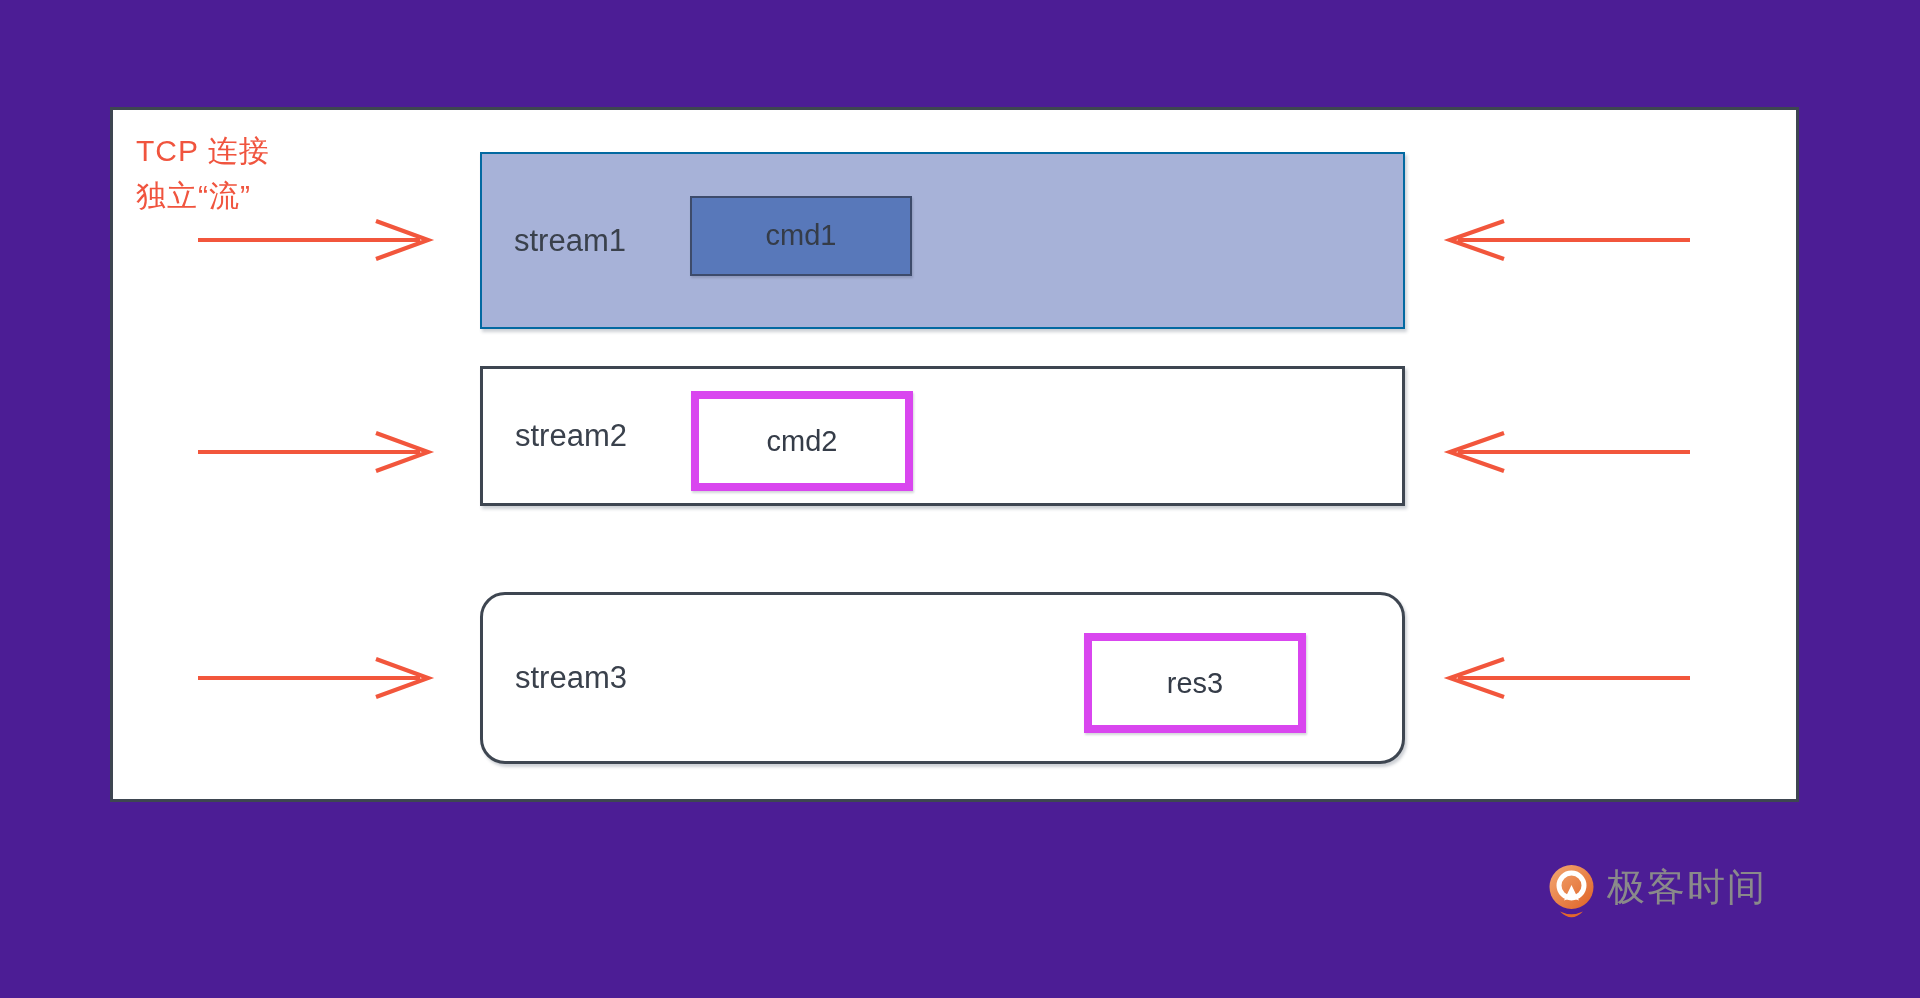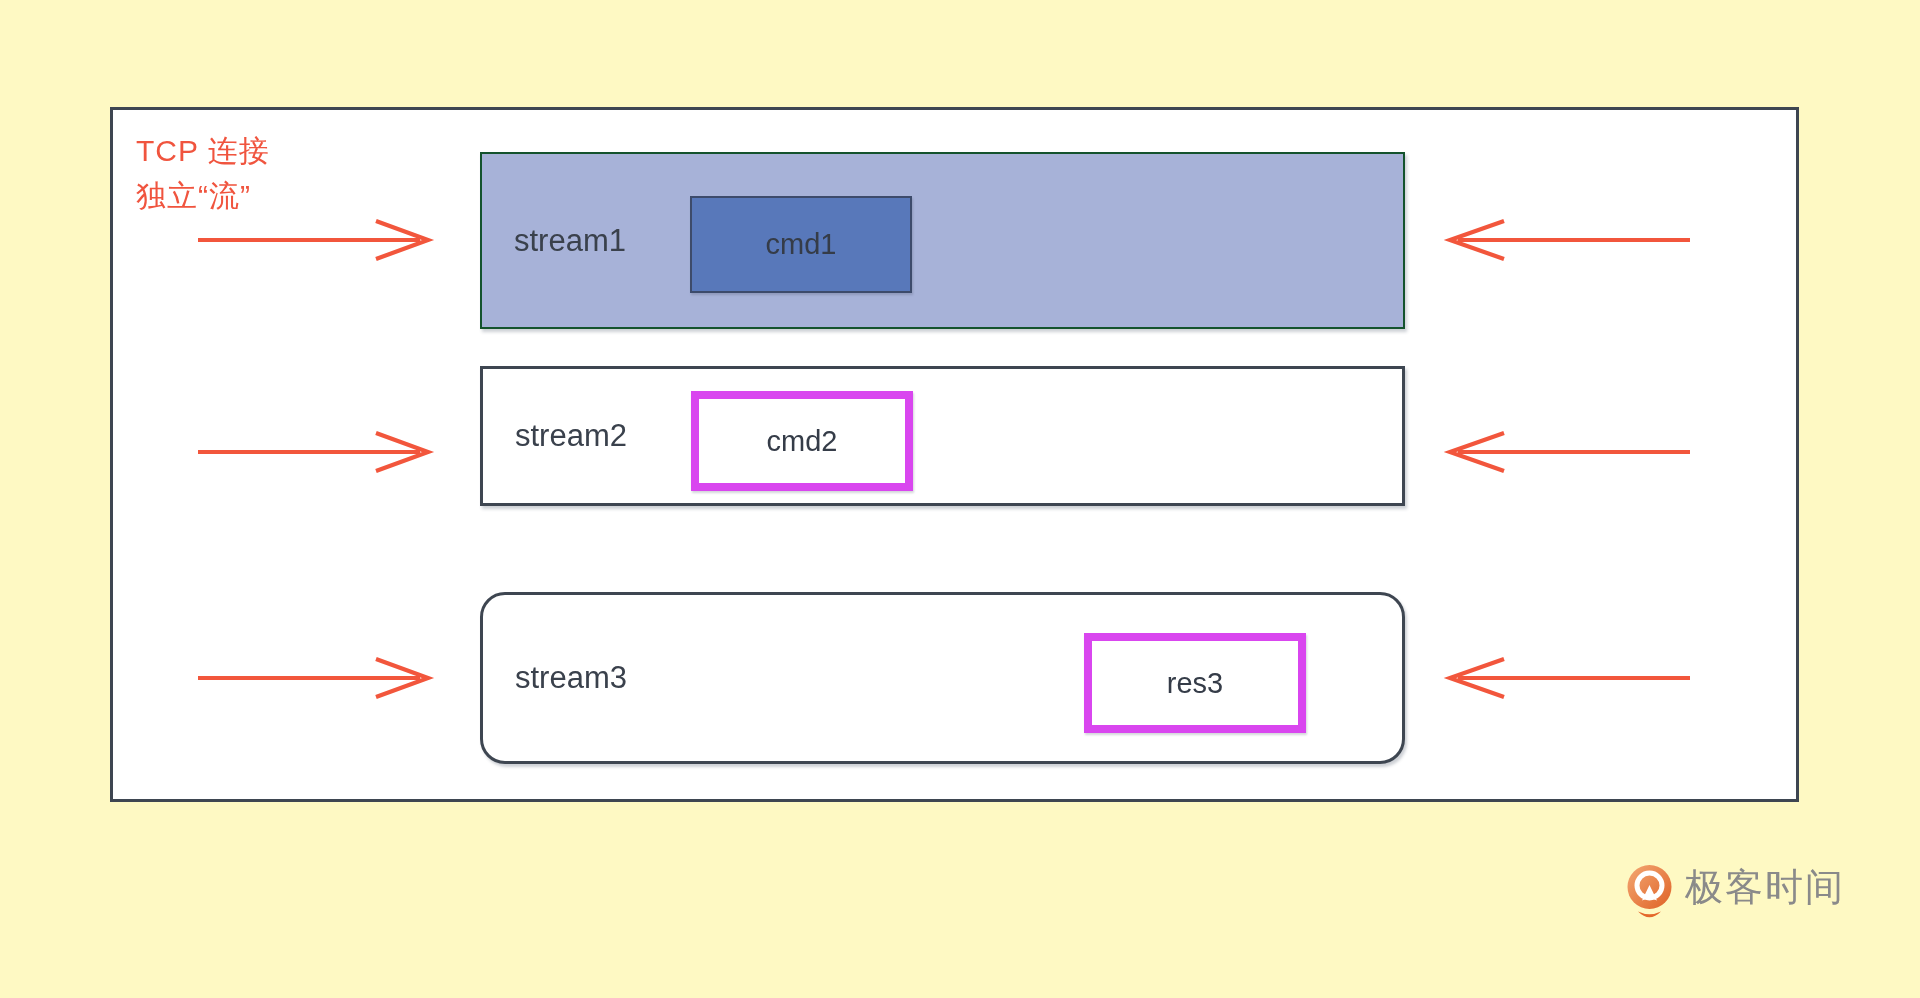--- a/index.html
+++ b/index.html
@@ -1,20 +1,20 @@
 <!DOCTYPE html>
 <html><head>
 <meta charset="utf-8">
 <style>
   html, body { margin: 0; padding: 0; background: #ffffff; }
   .canvas {
     position: relative;
     width: 1920px;
     height: 998px;
-    background: #fef9c3;
+    background: #4c1d95;
     font-family: "Liberation Sans", "DejaVu Sans", sans-serif;
     overflow: hidden;
   }
 
   
   .outer-rect {
     position: absolute;
     left: 110px; top: 107px;
     width: 1689px; height: 695px;
     border: 3px solid #3E4651;
@@ -36,21 +36,21 @@
   
   .stream-row {
     position: absolute;
     left: 480px;
     width: 925px;
     background: #ffffff;
     border: 3px solid #3E4651;
     box-sizing: border-box;
     box-shadow: 2px 3px 3px rgba(60, 70, 90, 0.25);
   }
-  .stream-row.row1 { top: 152px; height: 177px; background: #A7B2D8; border: 2px solid #14532d; }
+  .stream-row.row1 { top: 152px; height: 177px; background: #A7B2D8; border: 2px solid #0369a1; }
   .stream-row.row2 { top: 366px; height: 140px; }
   .stream-row.row3 { top: 592px; height: 172px; border-radius: 25px; }
 
   .stream-label {
     position: absolute;
     left: 32px; top: 50%;
     transform: translateY(-50%);
     font-size: 31px;
     color: #3A414C;
   }
@@ -65,21 +65,21 @@
     display: flex;
     align-items: center;
     justify-content: center;
     box-shadow: 1px 2px 2px rgba(60, 70, 90, 0.22);
   }
   .inner-box.cmd { left: 208px; }
   .inner-box.res { left: 601px; }
   .row1 .inner-box {
     background: #5878BA;
     border: 2px solid #3D4B6B;
-    height: 97px;
+    height: 80px;
     justify-content: center;
   }
   .inner-box span { font-size: 29px; color: #353C48; }
 
   
   .arrow {
     position: absolute;
     width: 250px; height: 48px;
   }
   .arrow svg { display: block; width: 100%; height: 100%; }
@@ -90,21 +90,21 @@
   }
   .arrow.left-side  { left: 196px; }
   .arrow.right-side { left: 1442px; }
   .arrow.y1 { top: 216px; }
   .arrow.y2 { top: 428px; }
   .arrow.y3 { top: 654px; }
 
   
   .logo {
     position: absolute;
-    left: 1626px; top: 864px;
+    left: 1548px; top: 864px;
     display: flex;
     align-items: flex-start;
   }
   .logo-icon { width: 47px; height: 59px; margin-right: 12px; }
   .logo-text {
     color: #8A8A8A;
     font-size: 38px;
     letter-spacing: 2px;
     line-height: 47px;
     white-space: nowrap;

